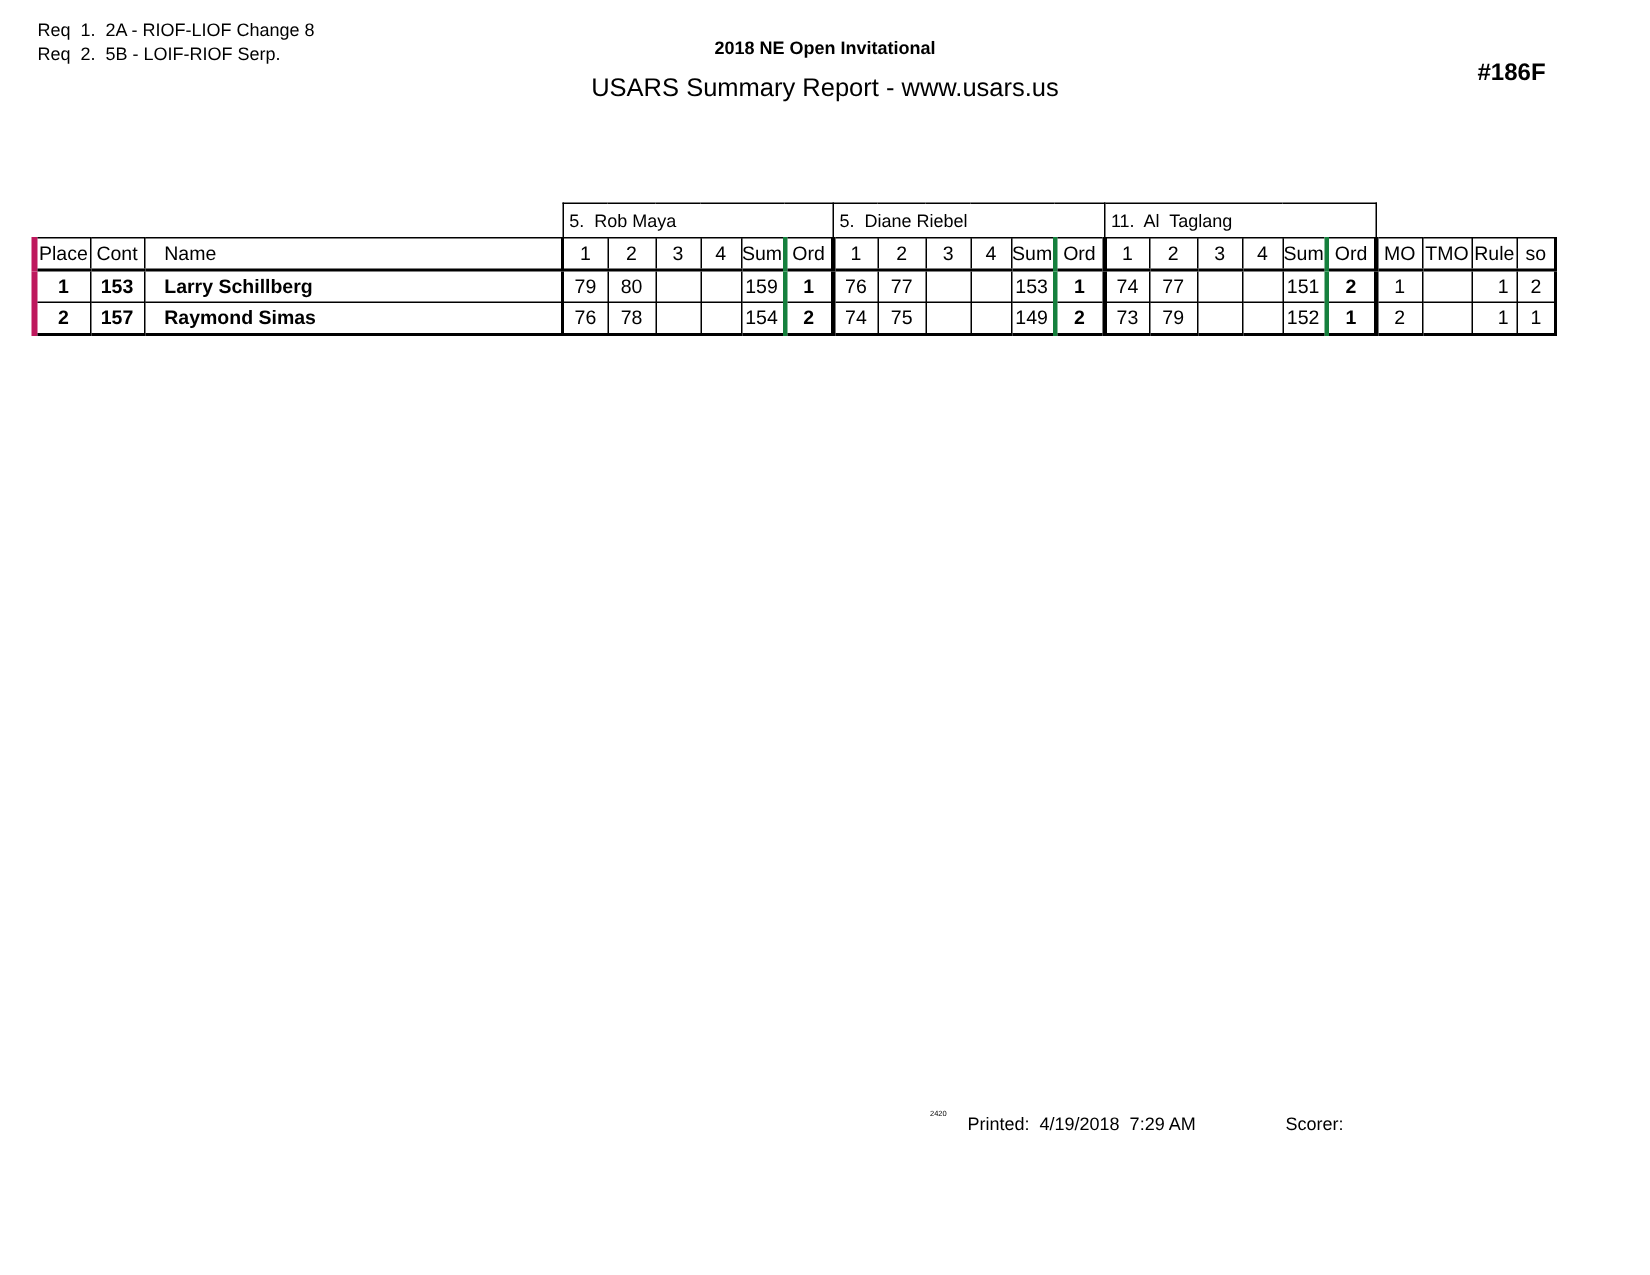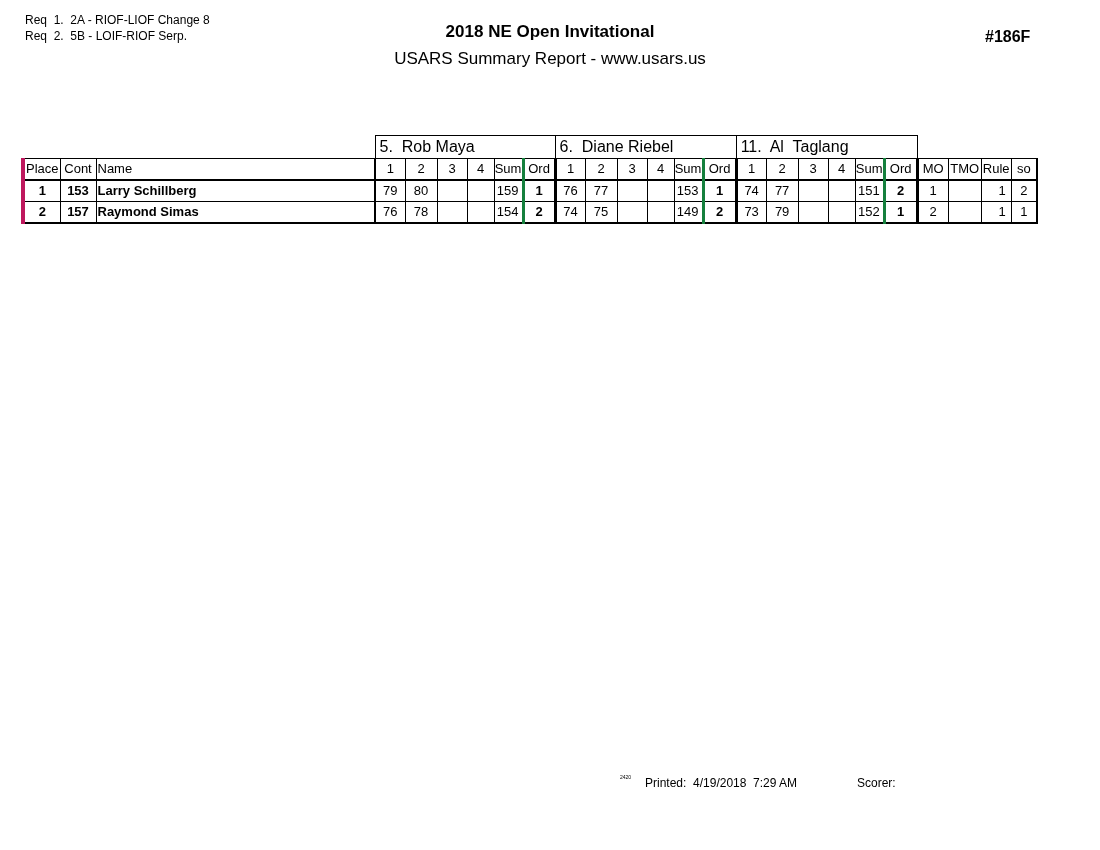--- a/index.html
+++ b/index.html
@@ -7,52 +7,52 @@
     width:1100px;height:850px;background:#ffffff;color:#000;
     font-family:"Liberation Sans",sans-serif;position:relative;overflow:hidden;
   }
   .pre{white-space:pre;}
 
   
   .req{position:absolute;left:25px;top:12px;font-size:12px;line-height:16px;}
 
   
   .head{position:absolute;left:0;top:21px;width:1100px;text-align:center;}
-  .t1{font-size:17px;font-weight:bold;line-height:22px;}
+  .t1{font-size:12px;font-weight:bold;line-height:22px;}
   .t2{font-size:15px;line-height:18px;}
   .t3{font-size:19px;font-weight:bold;line-height:22px;}
   .t4{font-size:17px;line-height:20px;margin-top:6px;}
 
   
-  .event-num{position:absolute;left:985px;top:28px;font-size:16px;font-weight:bold;}
+  .event-num{position:absolute;left:985px;top:40px;font-size:16px;font-weight:bold;}
 
   
   table{
     position:absolute;left:21px;top:135px;width:1014px;
     border-collapse:collapse;table-layout:fixed;
     font-family:"Liberation Sans",sans-serif;font-size:13px;
   }
   td{border:1px solid #000;height:20px;padding:0;text-align:center;
      vertical-align:middle;line-height:18px;overflow:hidden;}
   tr.jrow td{height:22px;}
   td.blank{border:none;}
-  td.jname{text-align:left;padding-left:4px;font-size:16px;border:1px solid #000;}
-  td.namecol{text-align:left;padding-left:1px;}
+  td.jname{text-align:left;padding-left:4px;font-size:12px;border:1px solid #000;}
+  td.namecol{text-align:left;padding-left:13px;}
   td.sumcol{text-align:right;padding-right:3px;}
   td.rulecol{text-align:right;padding-right:5px;}
   td.ord{border-left:3px solid #15803d;border-right:3px solid #000;}
   td.gfirst{border-left:2px solid #000;}
   td.first{border-left:4px solid #be185d;}
   td.last{border-right:2px solid #000;text-align:center;}
   tr.r1 td{border-top:2px solid #000;}
   tr.r2 td{border-bottom:2px solid #000;}
   .b{font-weight:bold;}
 
   
-  .footer{position:absolute;left:0;top:773px;width:1100px;height:20px;font-size:12px;}
+  .footer{position:absolute;left:0;top:739px;width:1100px;height:20px;font-size:12px;}
   .fcode{position:absolute;left:620px;top:1px;font-size:5px;line-height:6px;letter-spacing:0px;}
   .fprinted{position:absolute;left:645px;top:3px;}
   .fscorer{position:absolute;left:857px;top:3px;}
 </style>
 </head>
 <body>
 
 <div class="req">
   <div class="pre">Req  1.  2A - RIOF-LIOF Change 8</div>
   <div class="pre">Req  2.  5B - LOIF-RIOF Serp.</div>
@@ -90,21 +90,21 @@
       <col style="width:33px">
     <col style="width:31px">
       <col style="width:33px">
       <col style="width:30px">
       <col style="width:26px">
   </colgroup>
   <tbody>
   <tr class="jrow">
     <td class="blank" colspan="3"></td>
     <td class="jname pre" colspan="6">5.  Rob Maya</td>
-    <td class="jname pre" colspan="6">6.  Diane Riebel</td>
+    <td class="jname pre" colspan="6">5.  Diane Riebel</td>
     <td class="jname pre" colspan="6">11.  Al  Taglang</td>
     <td class="blank" colspan="4"></td>
   </tr>
   <tr class="hrow">
     <td class="first">Place</td>
     <td>Cont</td>
     <td class="namecol">Name</td>
     <td class="gfirst">1</td>
     <td>2</td>
     <td>3</td>

